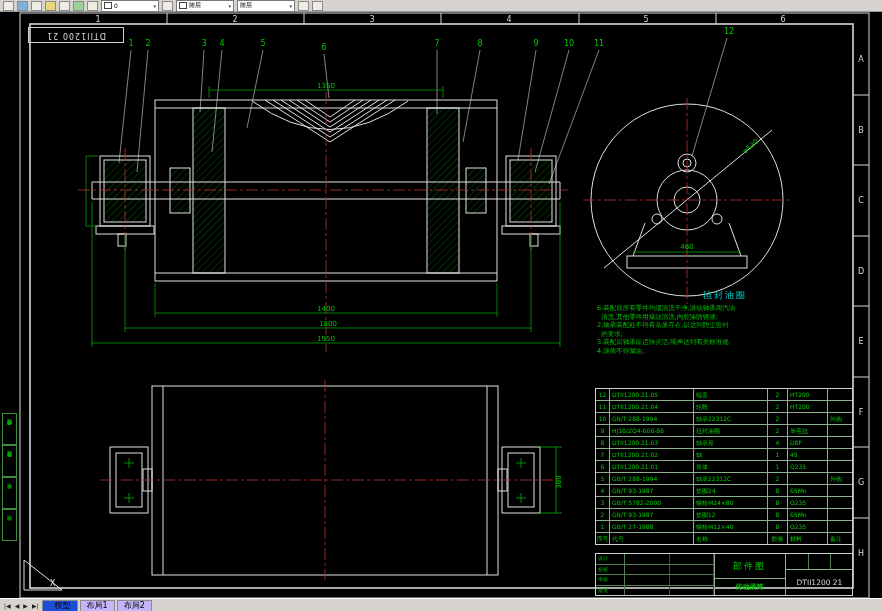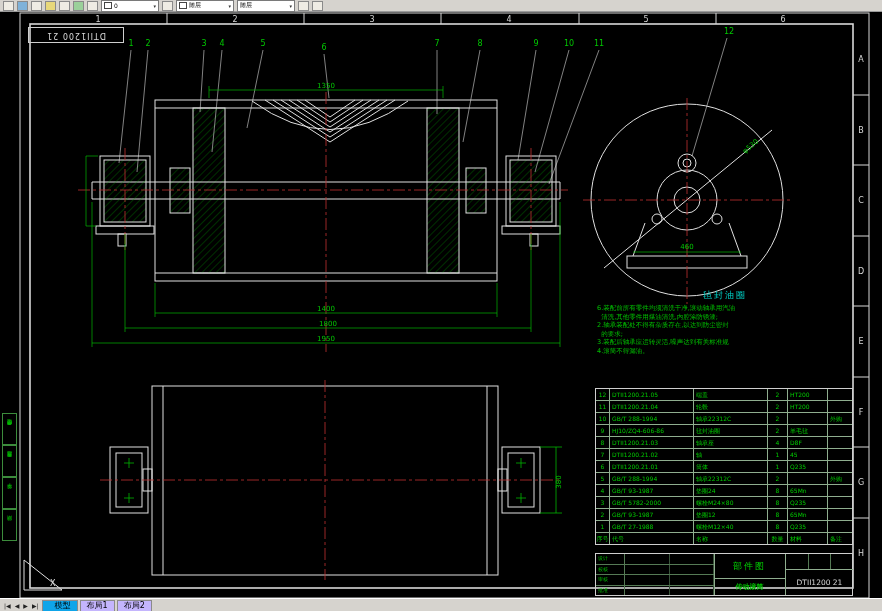--- a/index.html
+++ b/index.html
@@ -15,21 +15,21 @@
             gap:2px;padding:0 2px;min-width:52px;font-size:6px;color:#000;flex:none;}
   .tb-combo .swatch{width:6px;height:5px;background:#fff;border:1px solid #444;}
   .tb-combo .dd{margin-left:auto;font-size:5px;color:#333;}
   
   .statusbar{position:absolute;left:0;bottom:0;width:882px;height:13px;background:#d6d3ce;
              border-top:1px solid #fff;display:flex;align-items:center;gap:2px;padding:0 3px;
              box-sizing:border-box;font-size:8px;color:#000;z-index:5;}
   .sb-nav{font-size:6px;color:#222;padding:0 1px;}
   .sb-tab{padding:0 6px;border:1px solid #8a8a8a;border-bottom:none;background:#c4b5fd;
           font-size:8px;line-height:10px;height:11px;box-sizing:border-box;}
-  .sb-tab.active{background:#0ea5e9;padding-left:12px;}
+  .sb-tab.active{background:#1d4ed8;padding-left:12px;}
   
   .corner-label{position:absolute;left:28px;top:27px;width:94px;height:14px;
                 border:1px solid #cfcfcf;color:#d8d8d8;font-size:8px;line-height:13px;
                 text-align:center;transform:rotate(180deg);letter-spacing:1px;}
   .tech{position:absolute;left:597px;top:289px;width:256px;color:#00c000;}
   .tech-title{text-align:center;color:#00d2c8;font-size:9px;margin-bottom:2px;letter-spacing:2px;}
   .tech-line{font-size:6.5px;line-height:8.5px;white-space:pre;}
   
   .bom{position:absolute;left:595px;top:388px;width:258px;height:157px;
        border:1px solid #cfcfcf;box-sizing:border-box;display:flex;flex-direction:column;}

